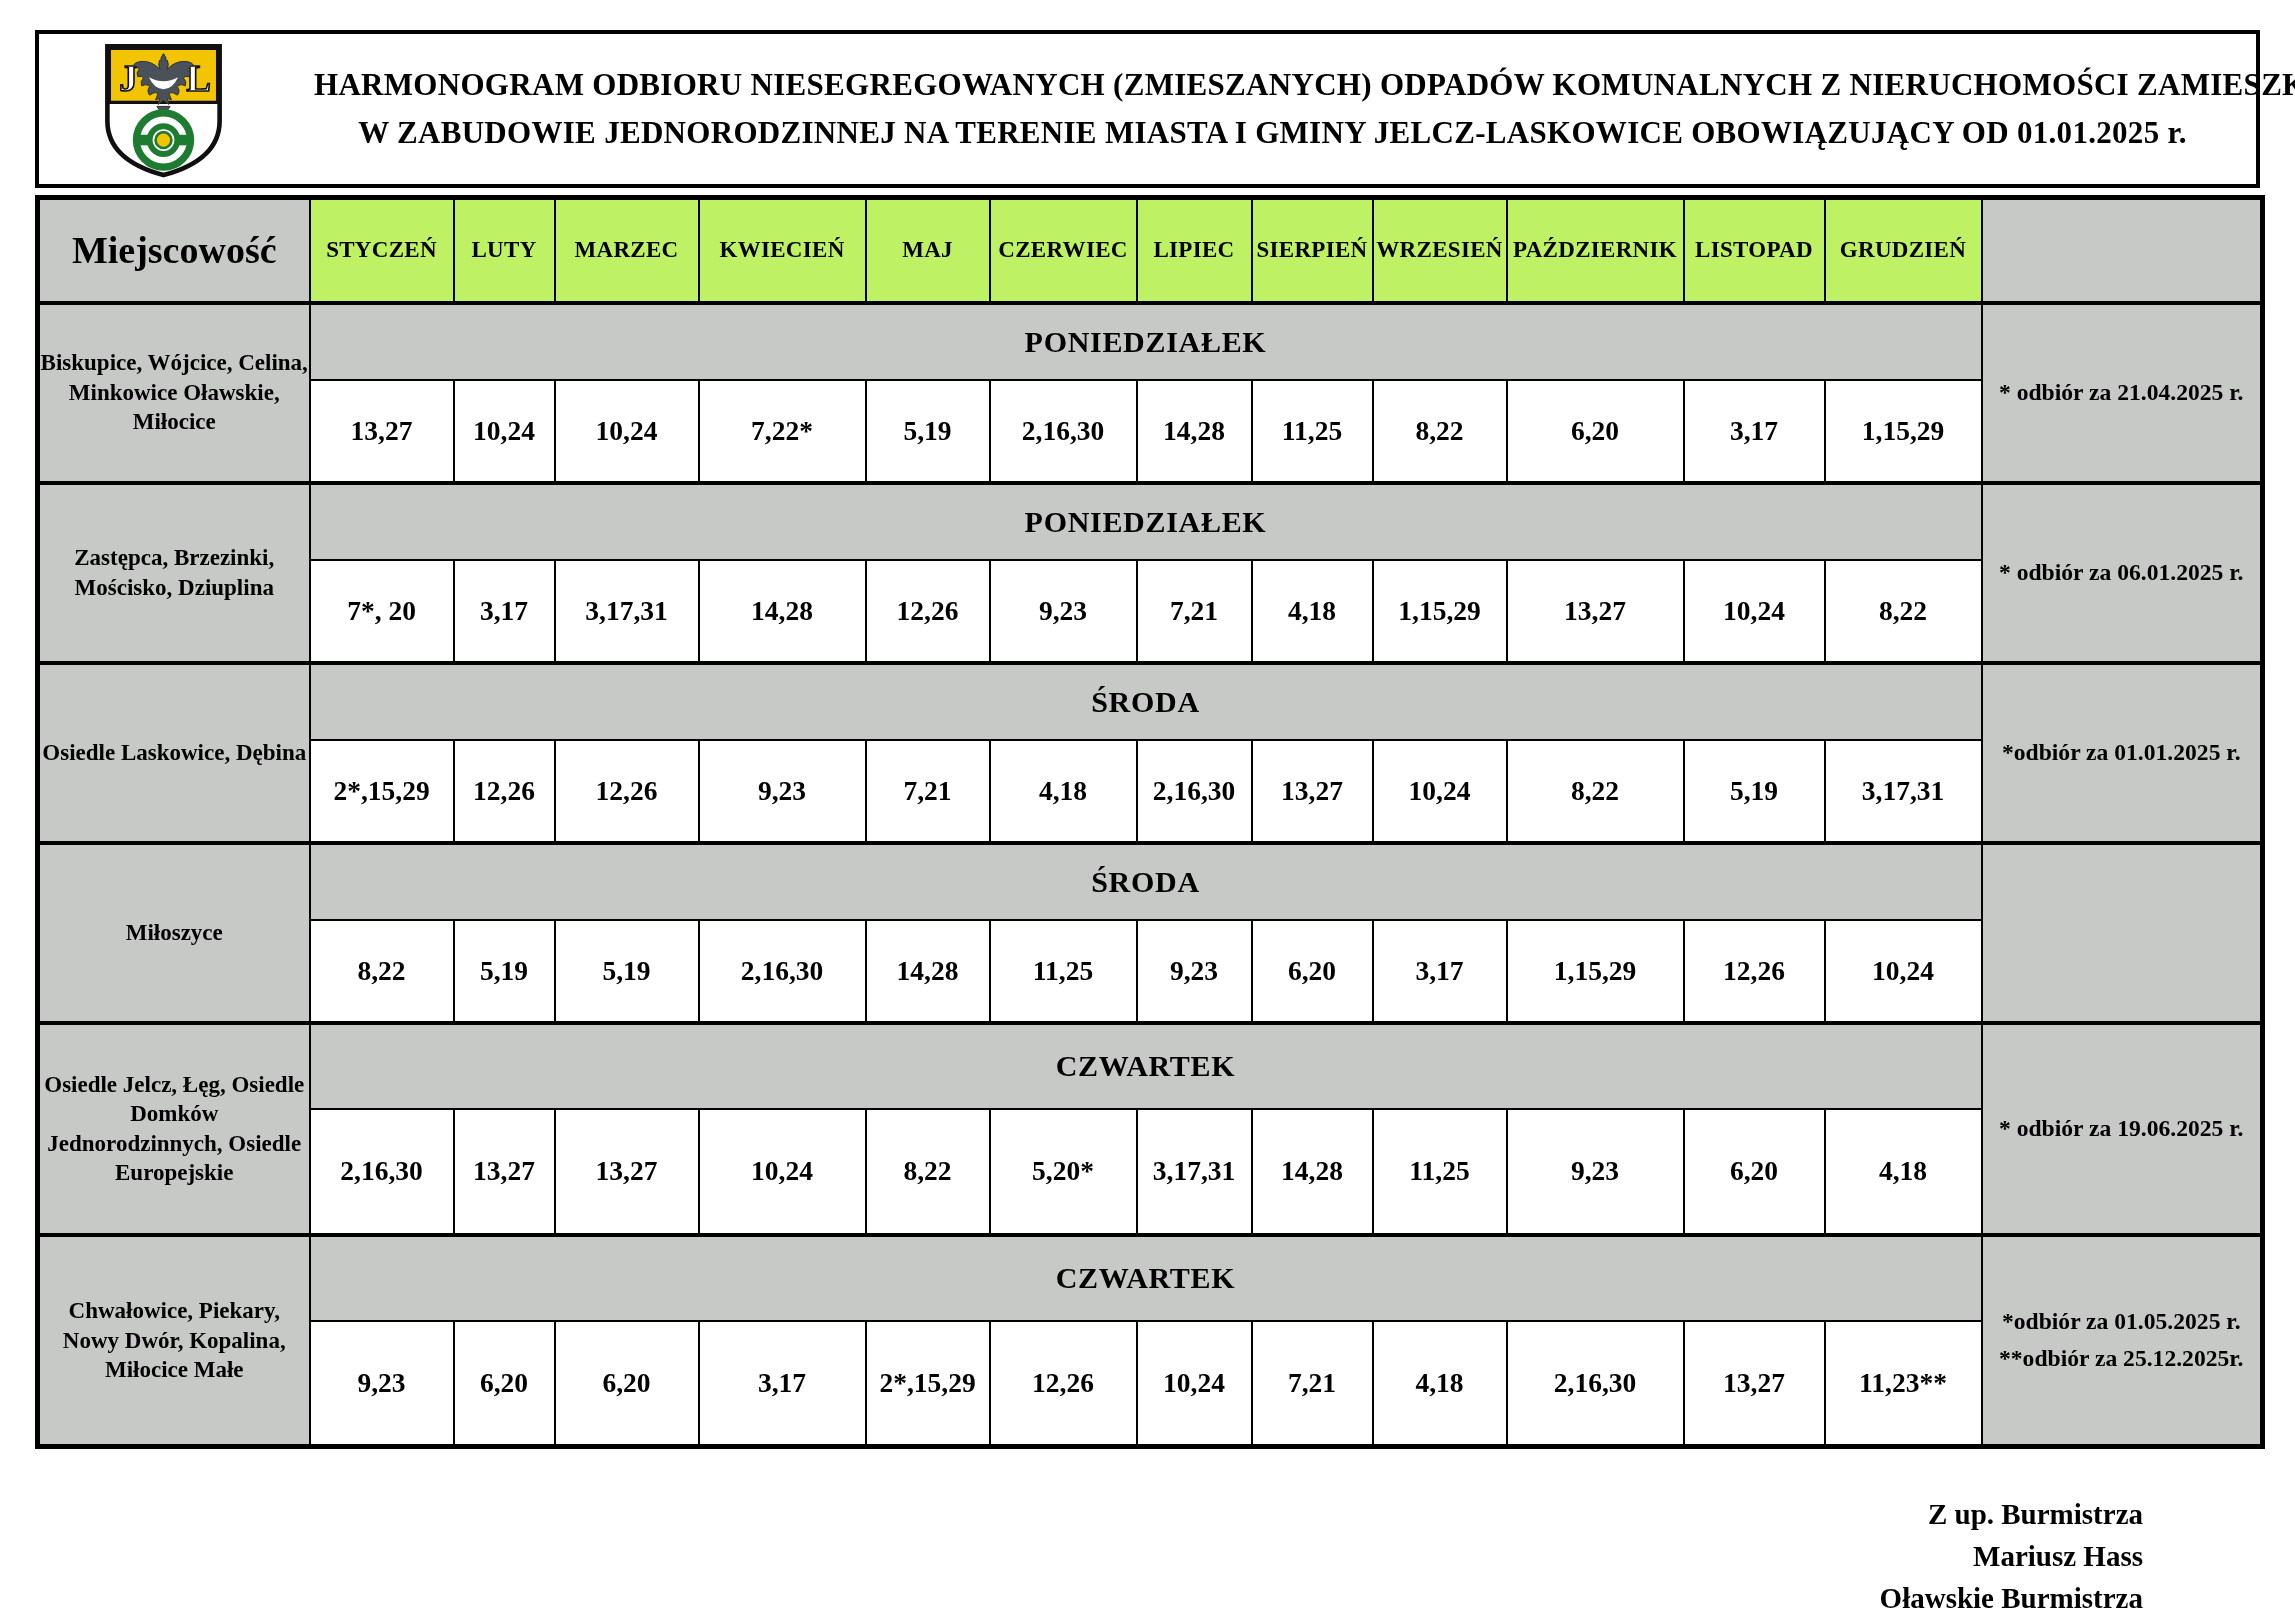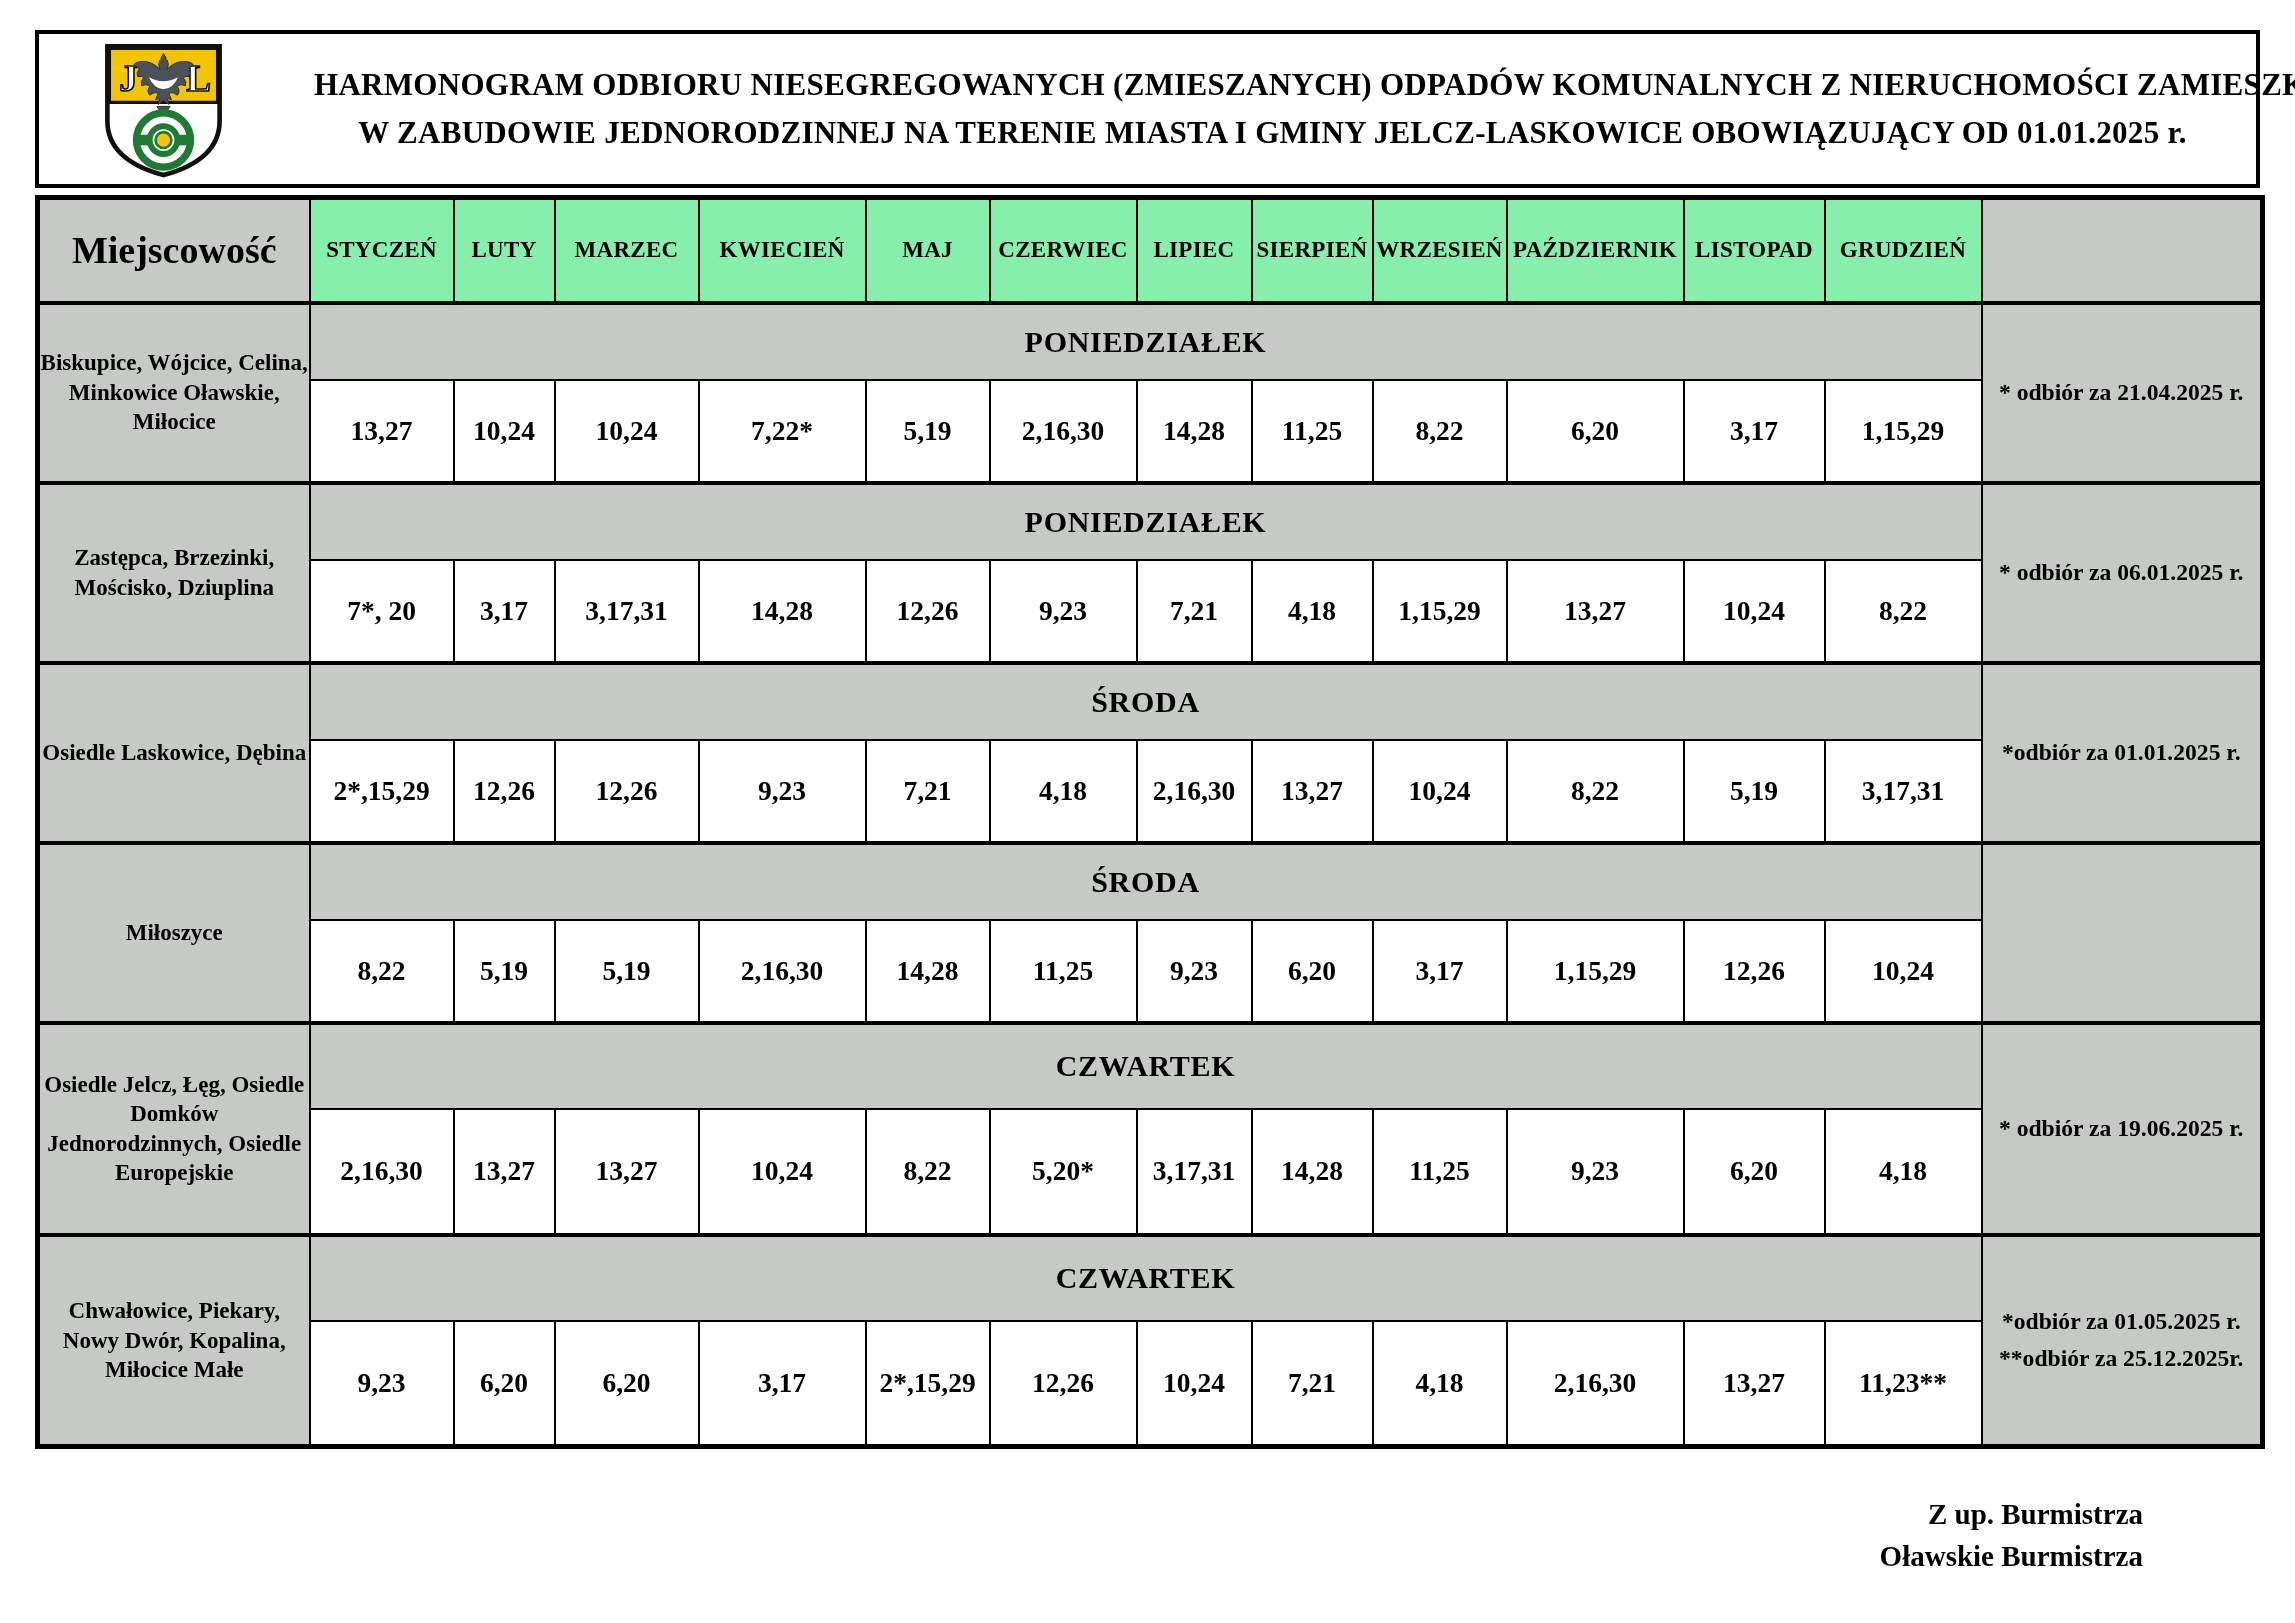--- a/index.html
+++ b/index.html
@@ -36,21 +36,21 @@
   table.schedule td{
     border:2px solid #000;
     text-align:center;vertical-align:middle;
     font-weight:bold;
     padding:0;
     overflow:hidden;
   }
   tr.head-row{height:105px;}
   tr.head-row td{border-bottom:3.9px solid #000;}
   td.corner, td.locality, td.day, td.note, td.notes-head{background:#c7c9c7;}
-  td.month-head{background:#86efac;font-size:23px;letter-spacing:0.3px;}
+  td.month-head{background:#bef264;font-size:23px;letter-spacing:0.3px;}
   td.corner{font-size:38px;}
   td.locality{font-size:23px;line-height:1.28;padding:0 3.9px;}
   td.day{font-size:30px;letter-spacing:0.7px;}
   td.date{background:#fff;font-size:27.5px;}
   td.note{font-size:23.6px;white-space:pre-line;line-height:1.6;padding:0 5.2px;}
   tr.day-row td{border-top:4.6px solid #000;}
   tr.day-row{height:77px;}
   tr.dates-row{height:103px;}
   tr.day-row.tall{height:86px;}
   tr.dates-row.tall{height:126px;}
@@ -252,17 +252,18 @@
       <td class="date">4,18</td>
       <td class="date">2,16,30</td>
       <td class="date">13,27</td>
       <td class="date">11,23**</td>
     </tr>
   </tbody>
     </table>
 
   <div class="footer">
     <div>Z up. Burmistrza</div>
+    <div>Mariusz Hass</div>
     <div>Oławskie Burmistrza</div>
   </div>
 
 </div>
 
 
 </body></html>

